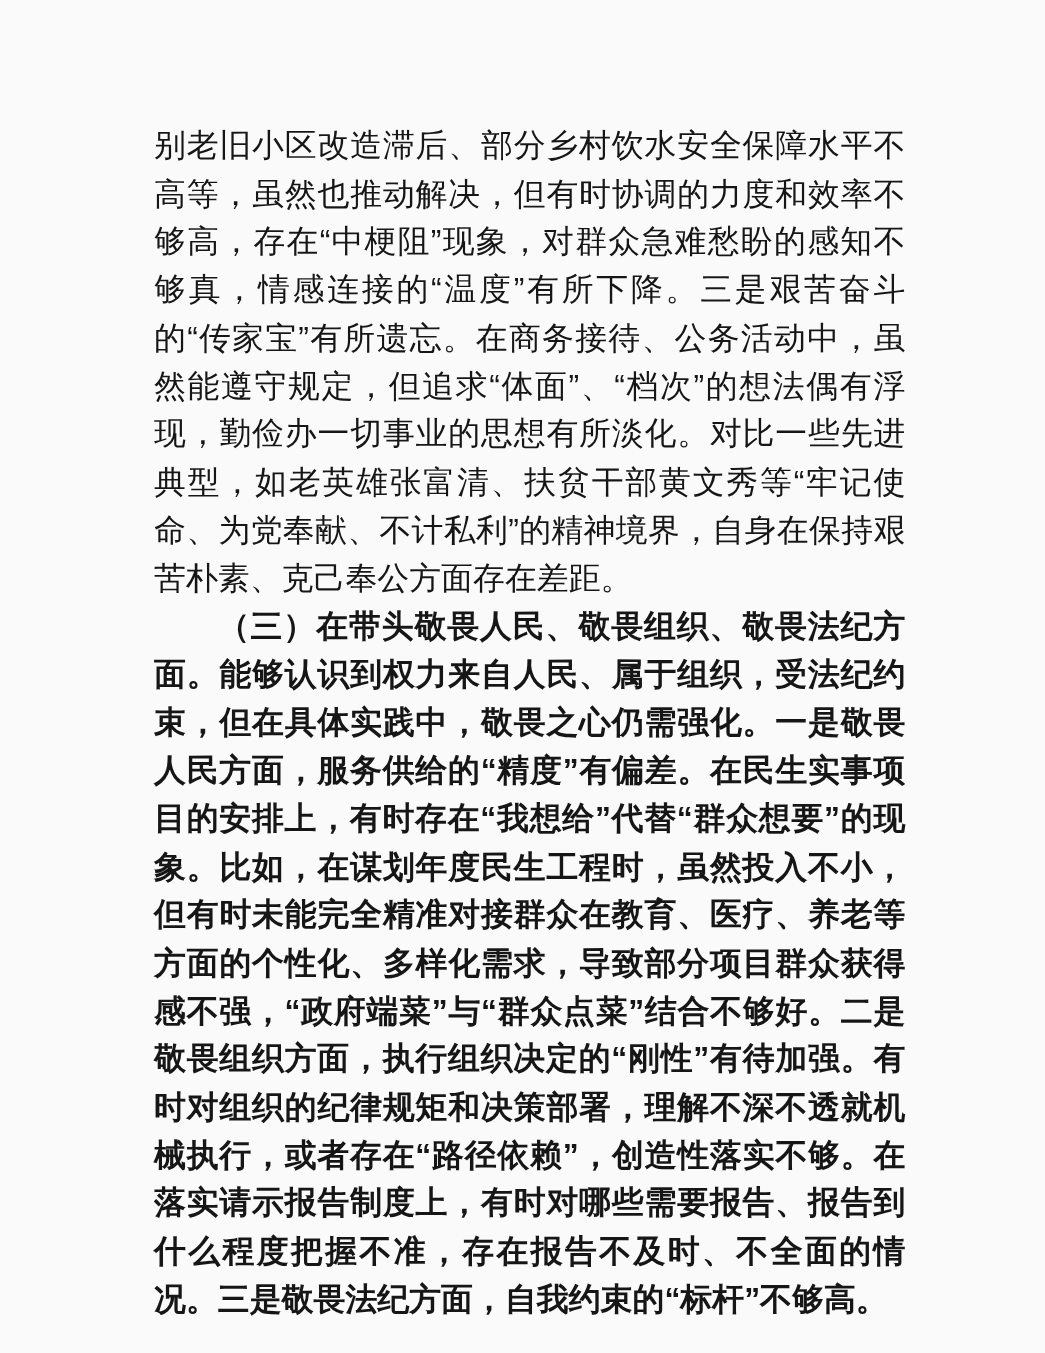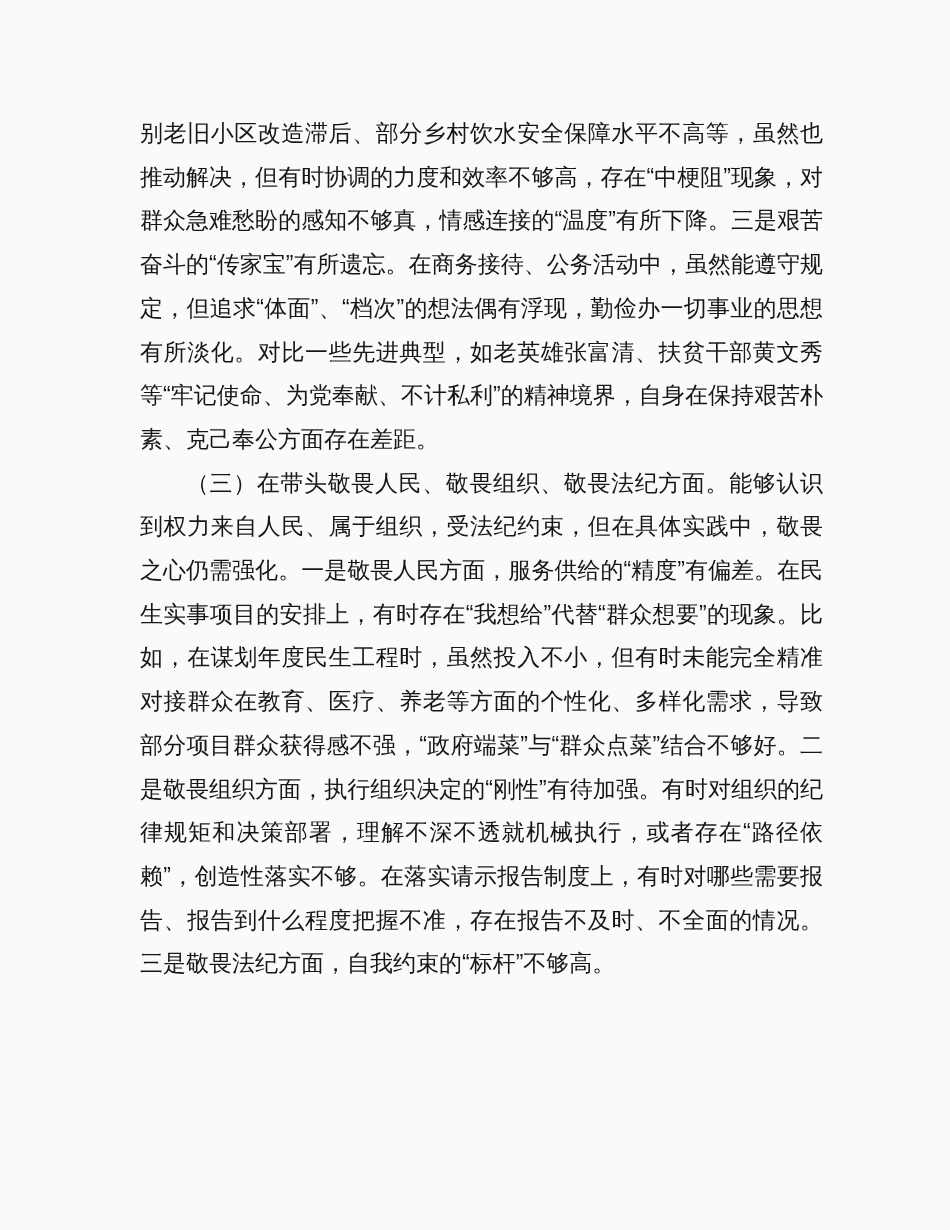--- a/index.html
+++ b/index.html
@@ -16,31 +16,32 @@
     box-sizing: border-box;
     width: 950px;
     height: 1230px;
     padding: 112px 127px 0 140px;
     background: #fafafa;
   }
   .doc-body p {
     margin: 0;
     padding: 0;
     font-family: "Liberation Sans", sans-serif;
-    font-size: 23px;
+    font-size: 29px;
     line-height: 43.7px;
     font-weight: 400;
     color: #161616;
     text-align: justify;
     text-justify: inter-ideograph;
     word-break: break-all;
     letter-spacing: 0;
   }
   .doc-body p.indented {
     text-indent: 2em;
+    font-weight: bold;
   }
 </style>
 </head>
 <body>
 
 <div class="page">
   <div class="doc-body">
     <p>别老旧小区改造滞后、部分乡村饮水安全保障水平不高等，虽然也推动解决，但有时协调的力度和效率不够高，存在“中梗阻”现象，对群众急难愁盼的感知不够真，情感连接的“温度”有所下降。三是艰苦奋斗的“传家宝”有所遗忘。在商务接待、公务活动中，虽然能遵守规定，但追求“体面”、“档次”的想法偶有浮现，勤俭办一切事业的思想有所淡化。对比一些先进典型，如老英雄张富清、扶贫干部黄文秀等“牢记使命、为党奉献、不计私利”的精神境界，自身在保持艰苦朴素、克己奉公方面存在差距。</p>
     <p class="indented">（三）在带头敬畏人民、敬畏组织、敬畏法纪方面。能够认识到权力来自人民、属于组织，受法纪约束，但在具体实践中，敬畏之心仍需强化。一是敬畏人民方面，服务供给的“精度”有偏差。在民生实事项目的安排上，有时存在“我想给”代替“群众想要”的现象。比如，在谋划年度民生工程时，虽然投入不小，但有时未能完全精准对接群众在教育、医疗、养老等方面的个性化、多样化需求，导致部分项目群众获得感不强，“政府端菜”与“群众点菜”结合不够好。二是敬畏组织方面，执行组织决定的“刚性”有待加强。有时对组织的纪律规矩和决策部署，理解不深不透就机械执行，或者存在“路径依赖”，创造性落实不够。在落实请示报告制度上，有时对哪些需要报告、报告到什么程度把握不准，存在报告不及时、不全面的情况。三是敬畏法纪方面，自我约束的“标杆”不够高。</p>
   </div>

